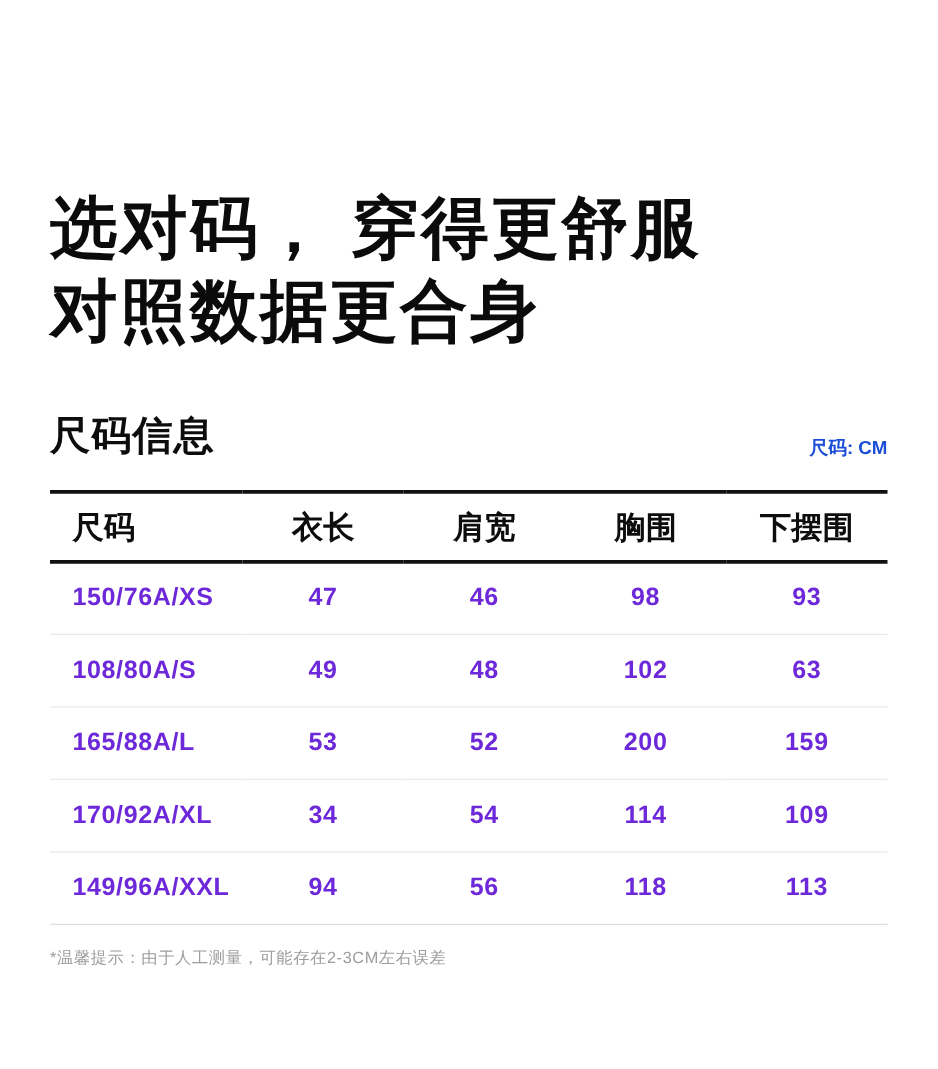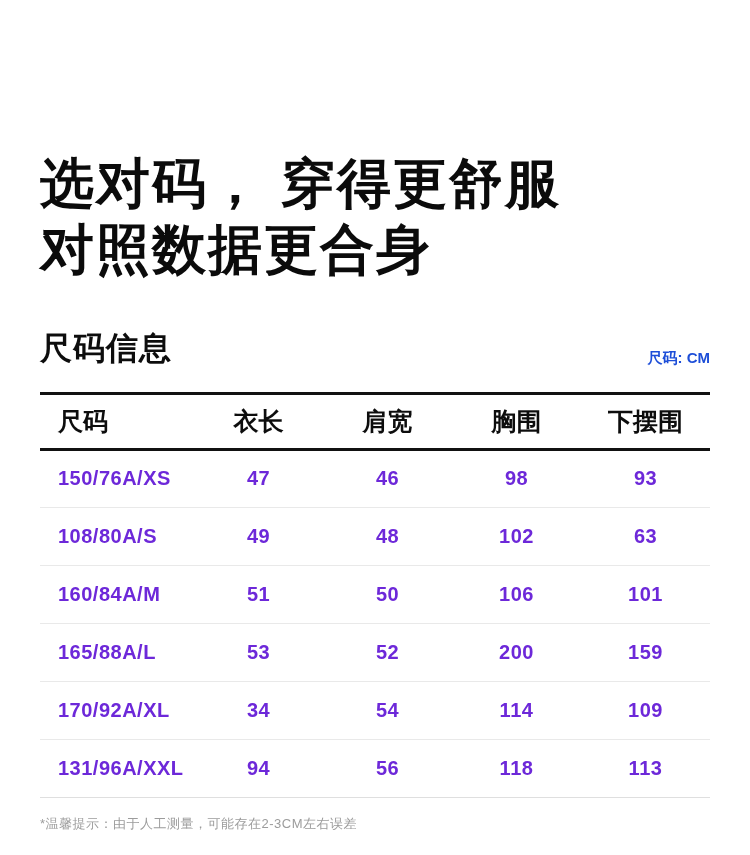--- a/index.html
+++ b/index.html
@@ -137,42 +137,35 @@
         <td>93</td>
       </tr>
       <tr>
         <td>108/80A/S</td>
         <td>49</td>
         <td>48</td>
         <td>102</td>
         <td>63</td>
       </tr>
       <tr>
-        <td>160/84A/M</td>
-        <td>51</td>
-        <td>50</td>
-        <td>106</td>
-        <td>101</td>
-      </tr>
-      <tr>
         <td>165/88A/L</td>
         <td>53</td>
         <td>52</td>
         <td>200</td>
         <td>159</td>
       </tr>
       <tr>
         <td>170/92A/XL</td>
         <td>34</td>
         <td>54</td>
         <td>114</td>
         <td>109</td>
       </tr>
       <tr>
-        <td>131/96A/XXL</td>
+        <td>149/96A/XXL</td>
         <td>94</td>
         <td>56</td>
         <td>118</td>
         <td>113</td>
       </tr>
     </tbody>
   </table>
 
   <div class="footnote">*温馨提示：由于人工测量，可能存在2-3CM左右误差</div>
 

